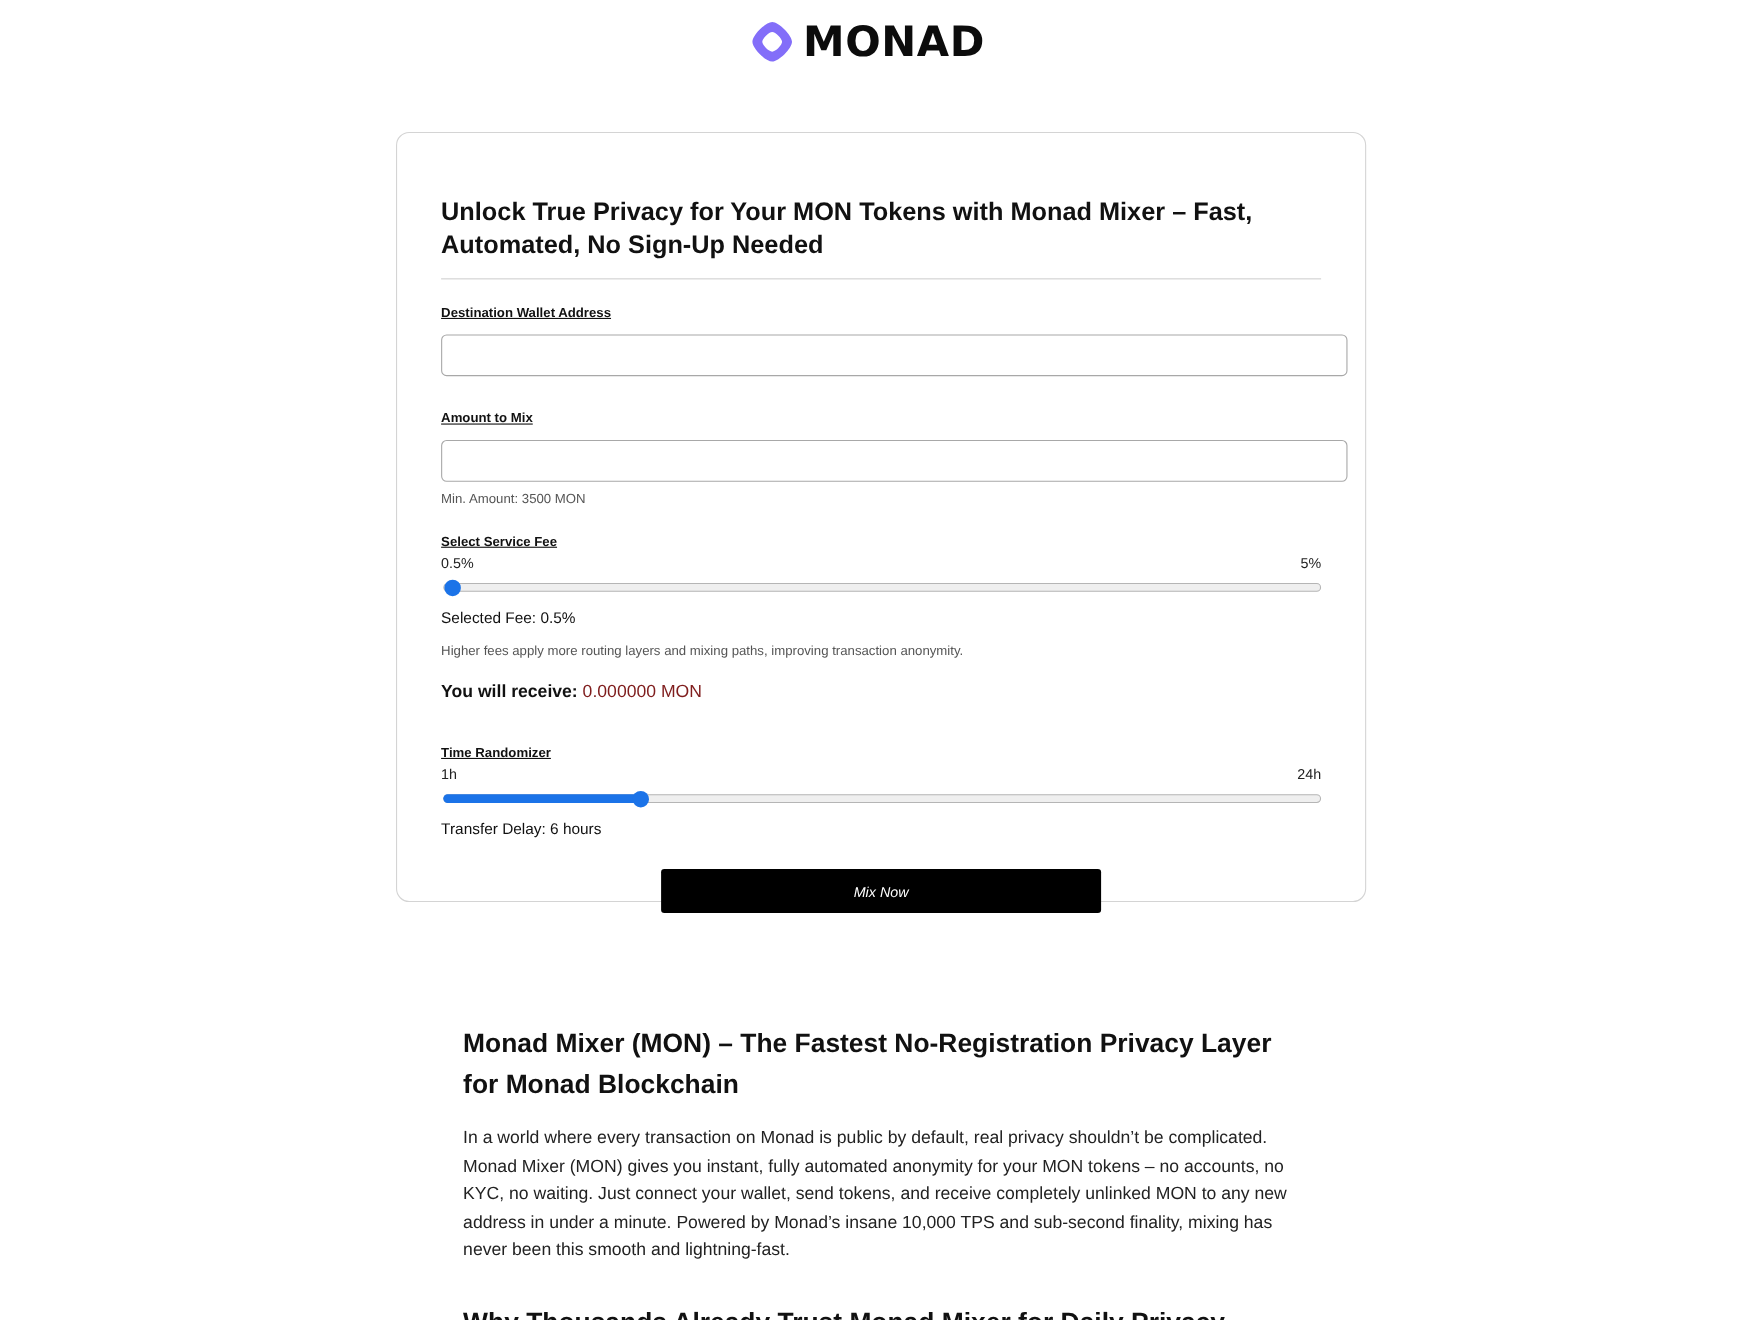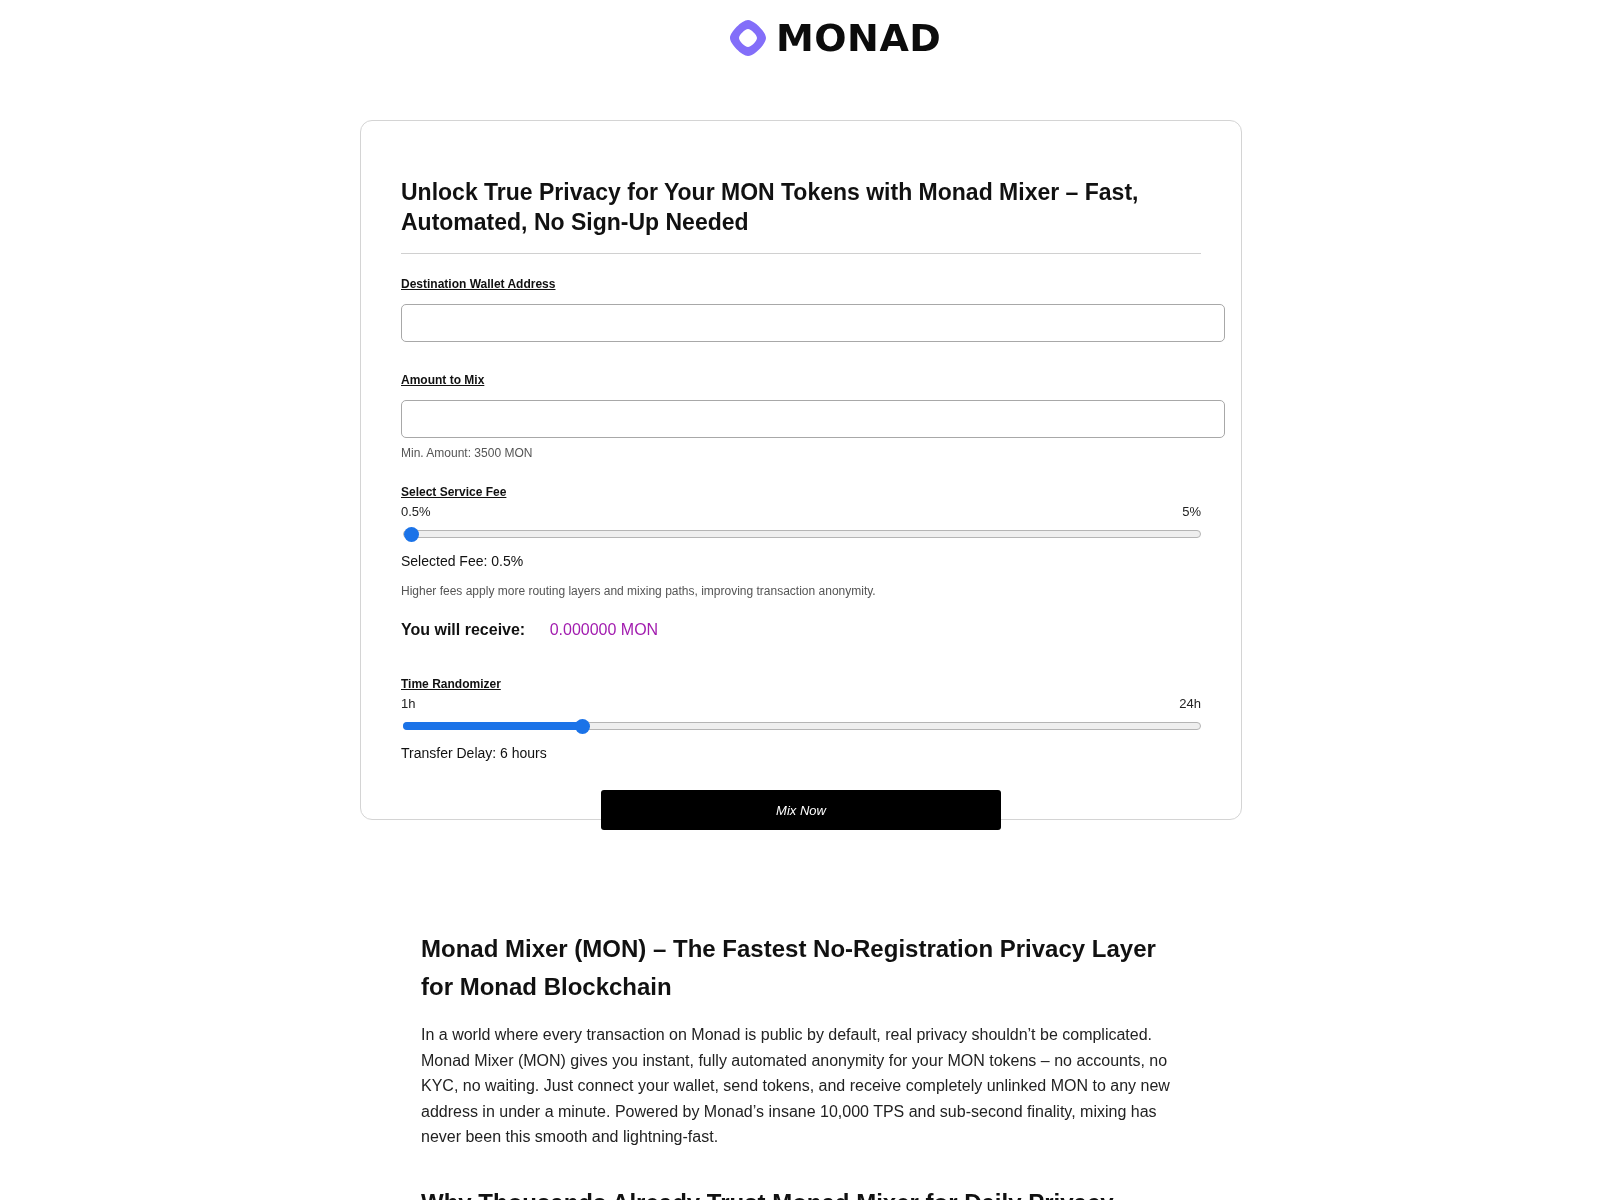--- a/index.html
+++ b/index.html
@@ -16,21 +16,21 @@
       display: flex;
       align-items: center;
       justify-content: center;
       padding-top: 0;
     }
     .logo {
       display: flex;
       align-items: center;
       gap: 8px;
       position: absolute;
-      left: 728px;
+      left: 682px;
       top: 18px;
     }
     .logo-mark { width: 40px; height: 40px; display: block; }
     .logo-text {
       font-family: "DejaVu Sans", "Liberation Sans", sans-serif;
       font-size: 38px;
       font-weight: 700;
       letter-spacing: 0.5px;
       color: #0c0c0c;
       line-height: 40px;
@@ -143,21 +143,21 @@
       font-size: 12px;
       color: #555;
       line-height: 14px;
     }
     .receive {
       margin-top: 22px;
       font-size: 16px;
       line-height: 20px;
     }
     .receive b { font-weight: 700; }
-    .receive .val { font-weight: 400; color: #a21caf; margin-left: 20px; }
+    .receive .val { font-weight: 400; color: #7f1d1d; }
     .mix-btn {
       display: block;
       margin: 28px 0 0 200px;
       width: 400px;
       height: 40px;
       background: #000;
       color: #fff;
       border: none;
       border-radius: 3px;
       font-size: 13px;

